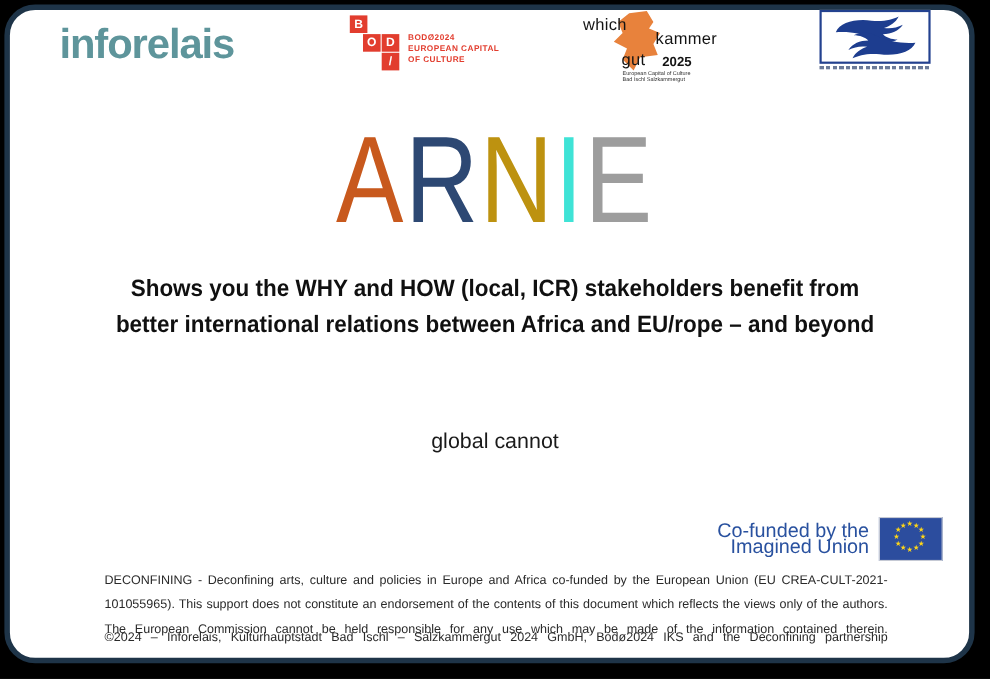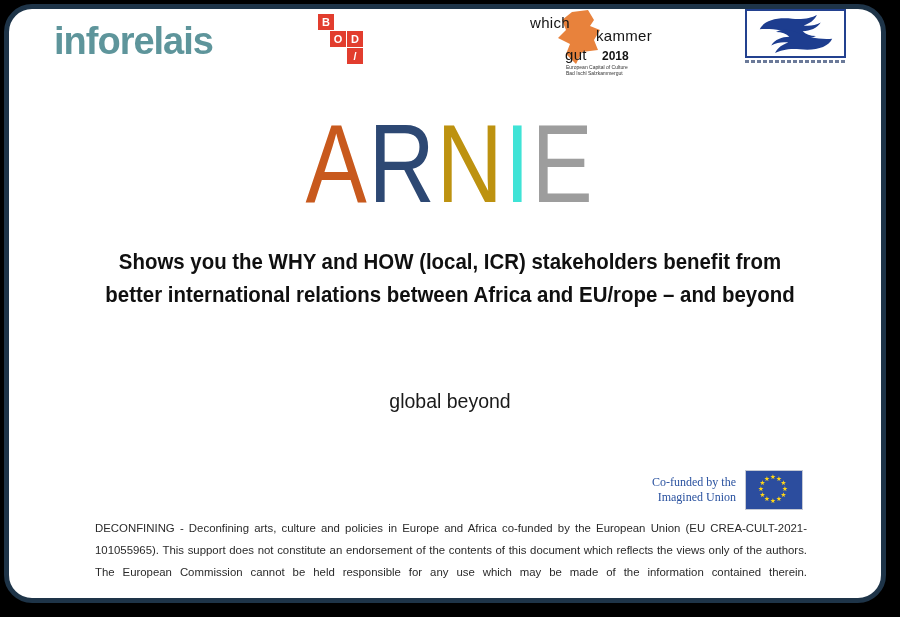--- a/index.html
+++ b/index.html
@@ -29,21 +29,21 @@
   
   .title{left:0;top:112px;width:100%;text-align:center;font-size:112px;line-height:104px;
          font-weight:400;transform:scaleX(.82);transform-origin:center;letter-spacing:2px;white-space:nowrap;}
 
   .subtitle{left:50px;top:246px;width:800px;text-align:center;font-weight:700;font-size:21.5px;
             line-height:33px;color:#101010;transform:scaleX(.95);transform-origin:center;}
   .byline{left:50px;top:386px;width:800px;text-align:center;font-size:19.5px;line-height:31px;color:#1a1a1a;}
 
   
   .funding{left:652px;top:470px;display:flex;align-items:center;gap:9px;}
-  .funding-text{text-align:right;font-size:12px;line-height:15px;font-family:Liberation Serif, serif;}
+  .funding-text{text-align:right;font-size:18px;line-height:15px;}
   .eu-flag{position:relative;width:56px;height:38px;border:1px solid #c5c9d4;box-sizing:content-box;}
   .star{position:absolute;font-size:6.5px;line-height:6.5px;}
 
   
   .disclaimer{left:95px;top:517px;width:712px;font-size:11.4px;line-height:22px;color:#2a2a2a;
               text-align:justify;text-align-last:justify;}
   .copyright{left:95px;top:574px;width:712px;font-size:11.4px;color:#2a2a2a;
              text-align:justify;text-align-last:justify;}
 </style>
 </head>
@@ -52,30 +52,35 @@
 <div class="stage">
   <div class="card"></div>
 
   <div class="abs logo-inforelais" style="color: rgb(94, 149, 155);">inforelais</div>
 
   <div class="abs bodo">
     <span class="bodo-block" style="left: 0px; top: 1px; background: rgb(226, 61, 46);">B</span>
     <span class="bodo-block" style="left: 12px; top: 18px; background: rgb(226, 61, 46);">O</span>
     <span class="bodo-block" style="left: 29px; top: 18px; background: rgb(226, 61, 46);">D</span>
     <span class="bodo-block" style="left: 29px; top: 35px; background: rgb(226, 61, 46);">/</span>
+    <div class="bodo-text" style="color: rgb(226, 61, 46);">
+      <div>BODØ2024</div>
+      <div>EUROPEAN CAPITAL</div>
+      <div>OF CULTURE</div>
+    </div>
   </div>
 
   <div class="abs salz">
     <svg class="salz-blob" width="62" height="58" viewBox="0 0 62 58">
       <path d="M24 4 L40 2 L46 12 L42 18 L52 22 L46 32 L50 42 L34 44 L28 56 L18 46 L22 36 L10 30 L18 22 L14 12 Z" fill="#e8823c"></path>
     </svg>
     <span class="salz-word" style="left:10px;top:6px">which</span>
     <span class="salz-word" style="left:76px;top:19px">kammer</span>
     <span class="salz-word" style="left:45px;top:38px">gut</span>
-    <span class="salz-year" style="left:82px;top:41px">2018</span>
+    <span class="salz-year" style="left:82px;top:41px">2025</span>
     <div class="salz-caption">
       <div>European Capital of Culture</div>
       <div>Bad Ischl Salzkammergut</div>
     </div>
   </div>
 
   <div class="abs deconf">
     <svg width="92" height="40" viewBox="0 0 96 42">
       <g fill="#1d3d8f">
         <path d="M10 16 C14 7 28 3 44 5 C56 6 64 4 70 1 C67 7 62 10 56 12 C62 13 68 12 74 9 C70 15 63 18 55 18 C58 21 63 23 69 23 C62 27 53 26 46 22 C36 17 22 15 10 16 Z"></path>
@@ -88,21 +93,21 @@
   <div class="abs title">
     <span style="color: rgb(200, 89, 29);">A</span><span style="color: rgb(45, 72, 115);">R</span><span style="color: rgb(189, 146, 16);">N</span><span style="color: rgb(63, 227, 214);">I</span><span style="color: rgb(157, 157, 157);">E</span>
   </div>
 
   <div class="abs subtitle">
     <div>Shows you the WHY and HOW (local, ICR) stakeholders benefit from</div>
     <div>better international relations between Africa and EU/rope – and beyond</div>
   </div>
 
   <div class="abs byline">
-    <div>global beyond</div>
+    <div>global cannot</div>
   </div>
 
   <div class="abs funding">
     <div class="funding-text" style="color: rgb(41, 81, 159);">
       <div>Co-funded by the</div>
       <div>Imagined Union</div>
     </div>
     <div class="eu-flag" style="background: rgb(44, 77, 158);">
         <span class="star" style="left: 24px; top: 3px; color: rgb(255, 214, 23);">★</span>
         <span class="star" style="left: 30px; top: 4.6077px; color: rgb(255, 214, 23);">★</span>
@@ -113,13 +118,14 @@
         <span class="star" style="left: 24px; top: 27px; color: rgb(255, 214, 23);">★</span>
         <span class="star" style="left: 18px; top: 25.3923px; color: rgb(255, 214, 23);">★</span>
         <span class="star" style="left: 13.6077px; top: 21px; color: rgb(255, 214, 23);">★</span>
         <span class="star" style="left: 12px; top: 15px; color: rgb(255, 214, 23);">★</span>
         <span class="star" style="left: 13.6077px; top: 9px; color: rgb(255, 214, 23);">★</span>
         <span class="star" style="left: 18px; top: 4.6077px; color: rgb(255, 214, 23);">★</span>
       </div>
   </div>
 
   <div class="abs disclaimer">DECONFINING - Deconfining arts, culture and policies in Europe and Africa co-funded by the European Union (EU CREA-CULT-2021-101055965). This support does not constitute an endorsement of the contents of this document which reflects the views only of the authors. The European Commission cannot be held responsible for any use which may be made of the information contained therein.</div>
+  <div class="abs copyright">©2024 – Inforelais, Kulturhauptstadt Bad Ischl – Salzkammergut 2024 GmbH, Bodø2024 IKS and the Deconfining partnership</div>
 </div>
 
 </body></html>

